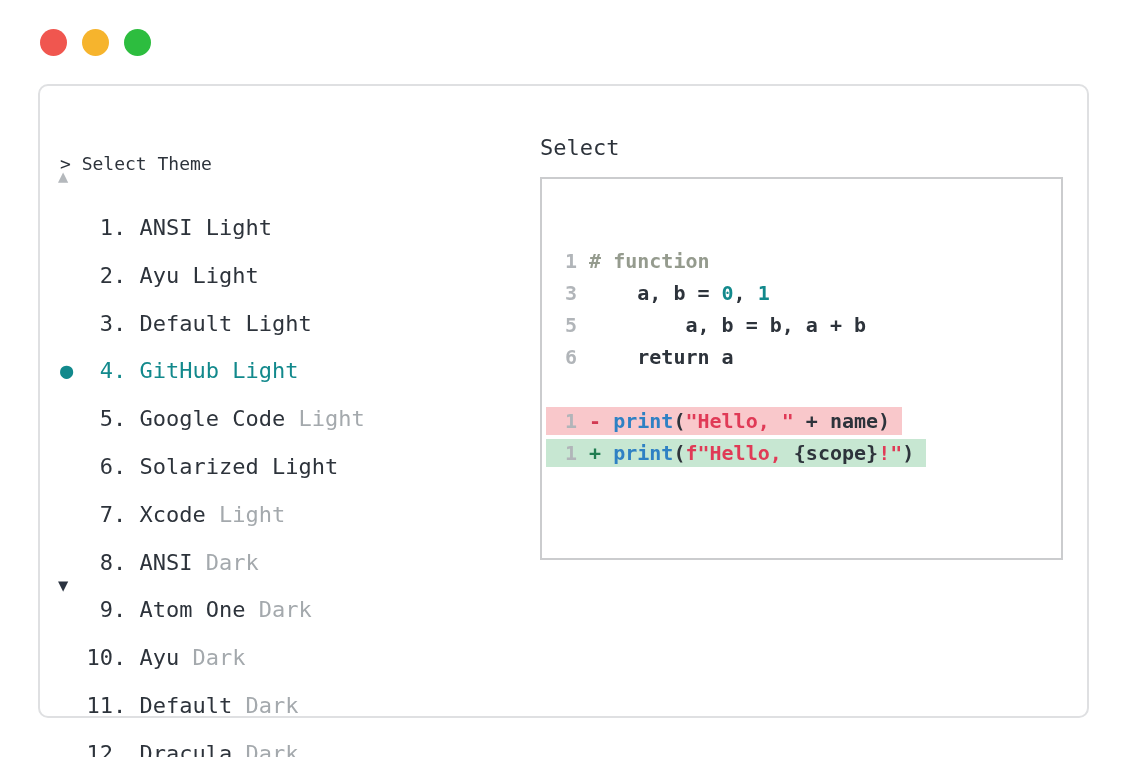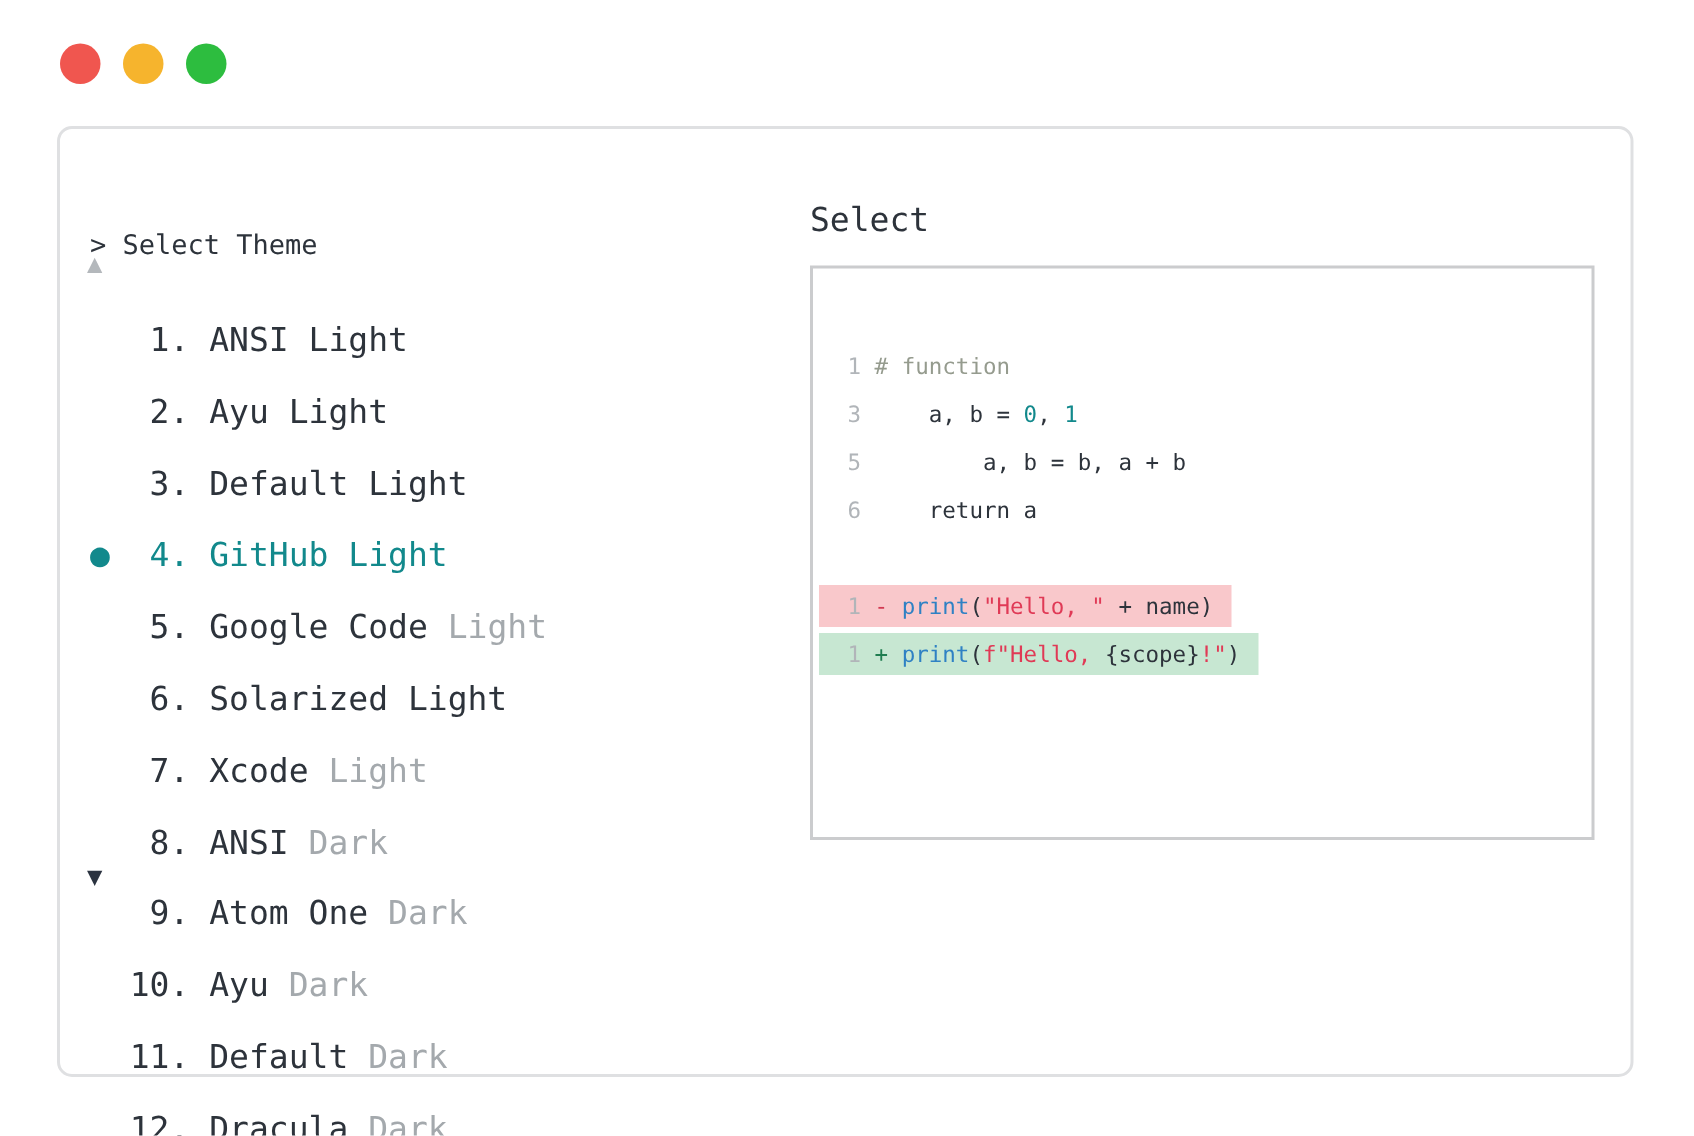--- a/index.html
+++ b/index.html
@@ -11,21 +11,21 @@
   .abs{position:absolute;white-space:pre;}
   .prompt{left:20px;top:62px;font-size:18px;line-height:32px;color:#2d333b;}
   .scroll-up{left:18px;top:80px;font-size:17px;line-height:20px;color:#b4b8bc;cursor:pointer;}
   .scroll-down{left:18px;top:489px;font-size:17px;line-height:20px;color:#2b3340;cursor:pointer;}
   #theme-list{left:20px;top:110px;font-size:22px;}
   .row{white-space:pre;line-height:31.8px;cursor:pointer;margin-top:16px;}
   .help{left:20px;top:554px;font-size:22px;line-height:32px;color:#a4a9ad;}
   .preview-label{left:500px;top:46px;font-size:22px;line-height:32px;color:#2d333b;}
   .preview-box{position:absolute;left:500px;top:91px;width:523px;height:383px;
     border:2px solid #cbccce;box-sizing:border-box;background:#ffffff;}
-  #code{position:absolute;left:23px;top:49px;font-size:15px;}
+  #code{position:absolute;left:23px;top:66px;font-size:20px;font-weight:bold;}
   .cline{white-space:pre;line-height:32px;}
   .hl{display:inline-block;line-height:28px;margin:2px 0 2px -19px;padding:0 12px 0 19px;}
   .hl-removed{background:#f9c8cb;}
   .hl-added{background:#c7e7d2;}
   .t-dark{color:#2d333b}.t-muted{color:#a4a9ad}.t-selected{color:#12898c}
   .t-code{color:#2d333b}.t-comment{color:#959b8e}.t-function{color:#a93134}
   .t-builtin{color:#2f81c4}.t-string{color:#e03a56}.t-number{color:#12898c}
   .t-minus{color:#d23a52}.t-plus{color:#1f7d50}.t-lineno{color:#b1b5b9}
 </style>
 </head>

